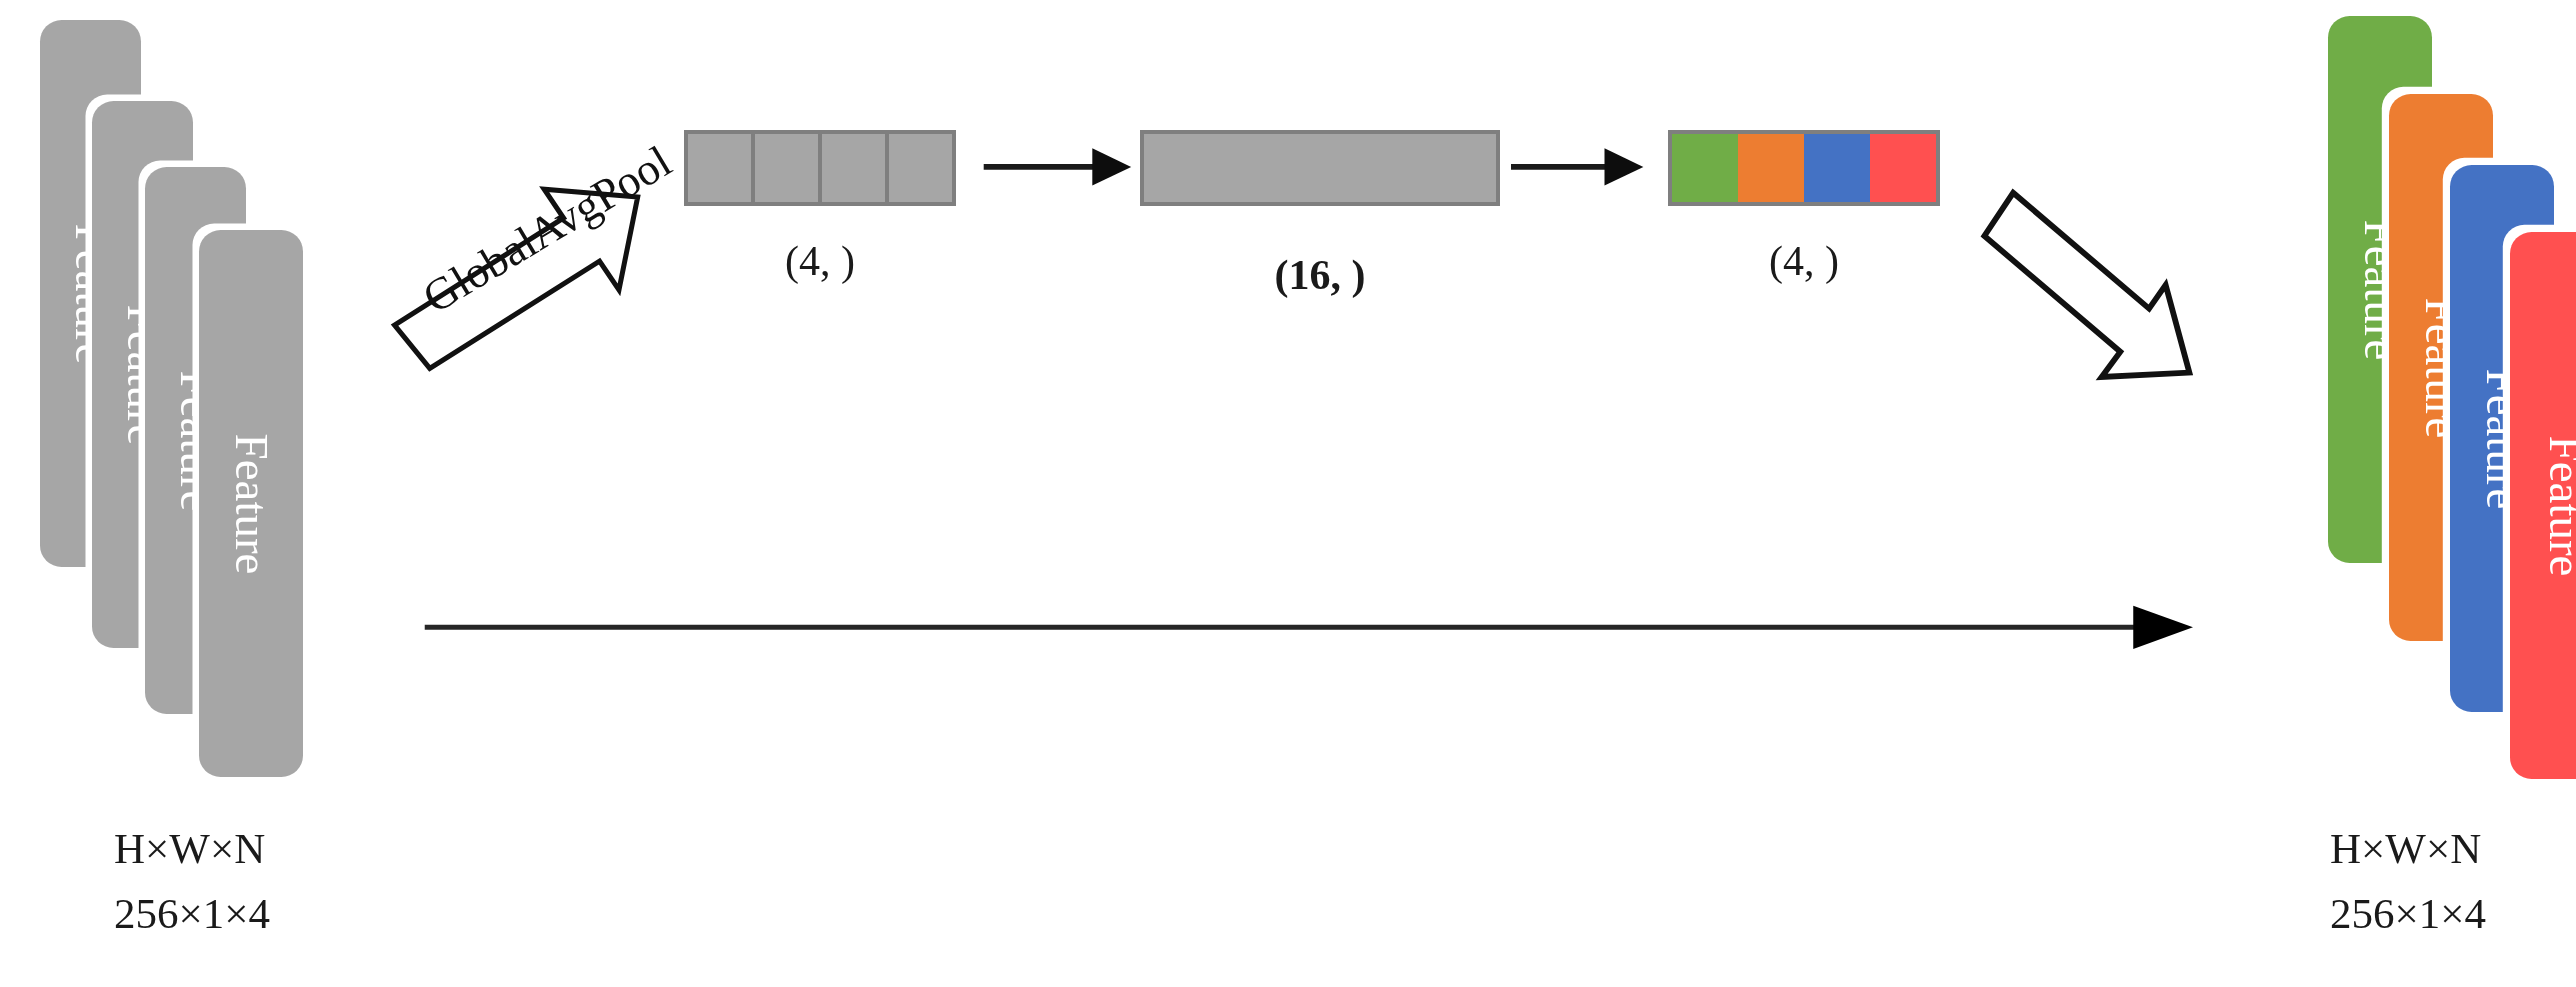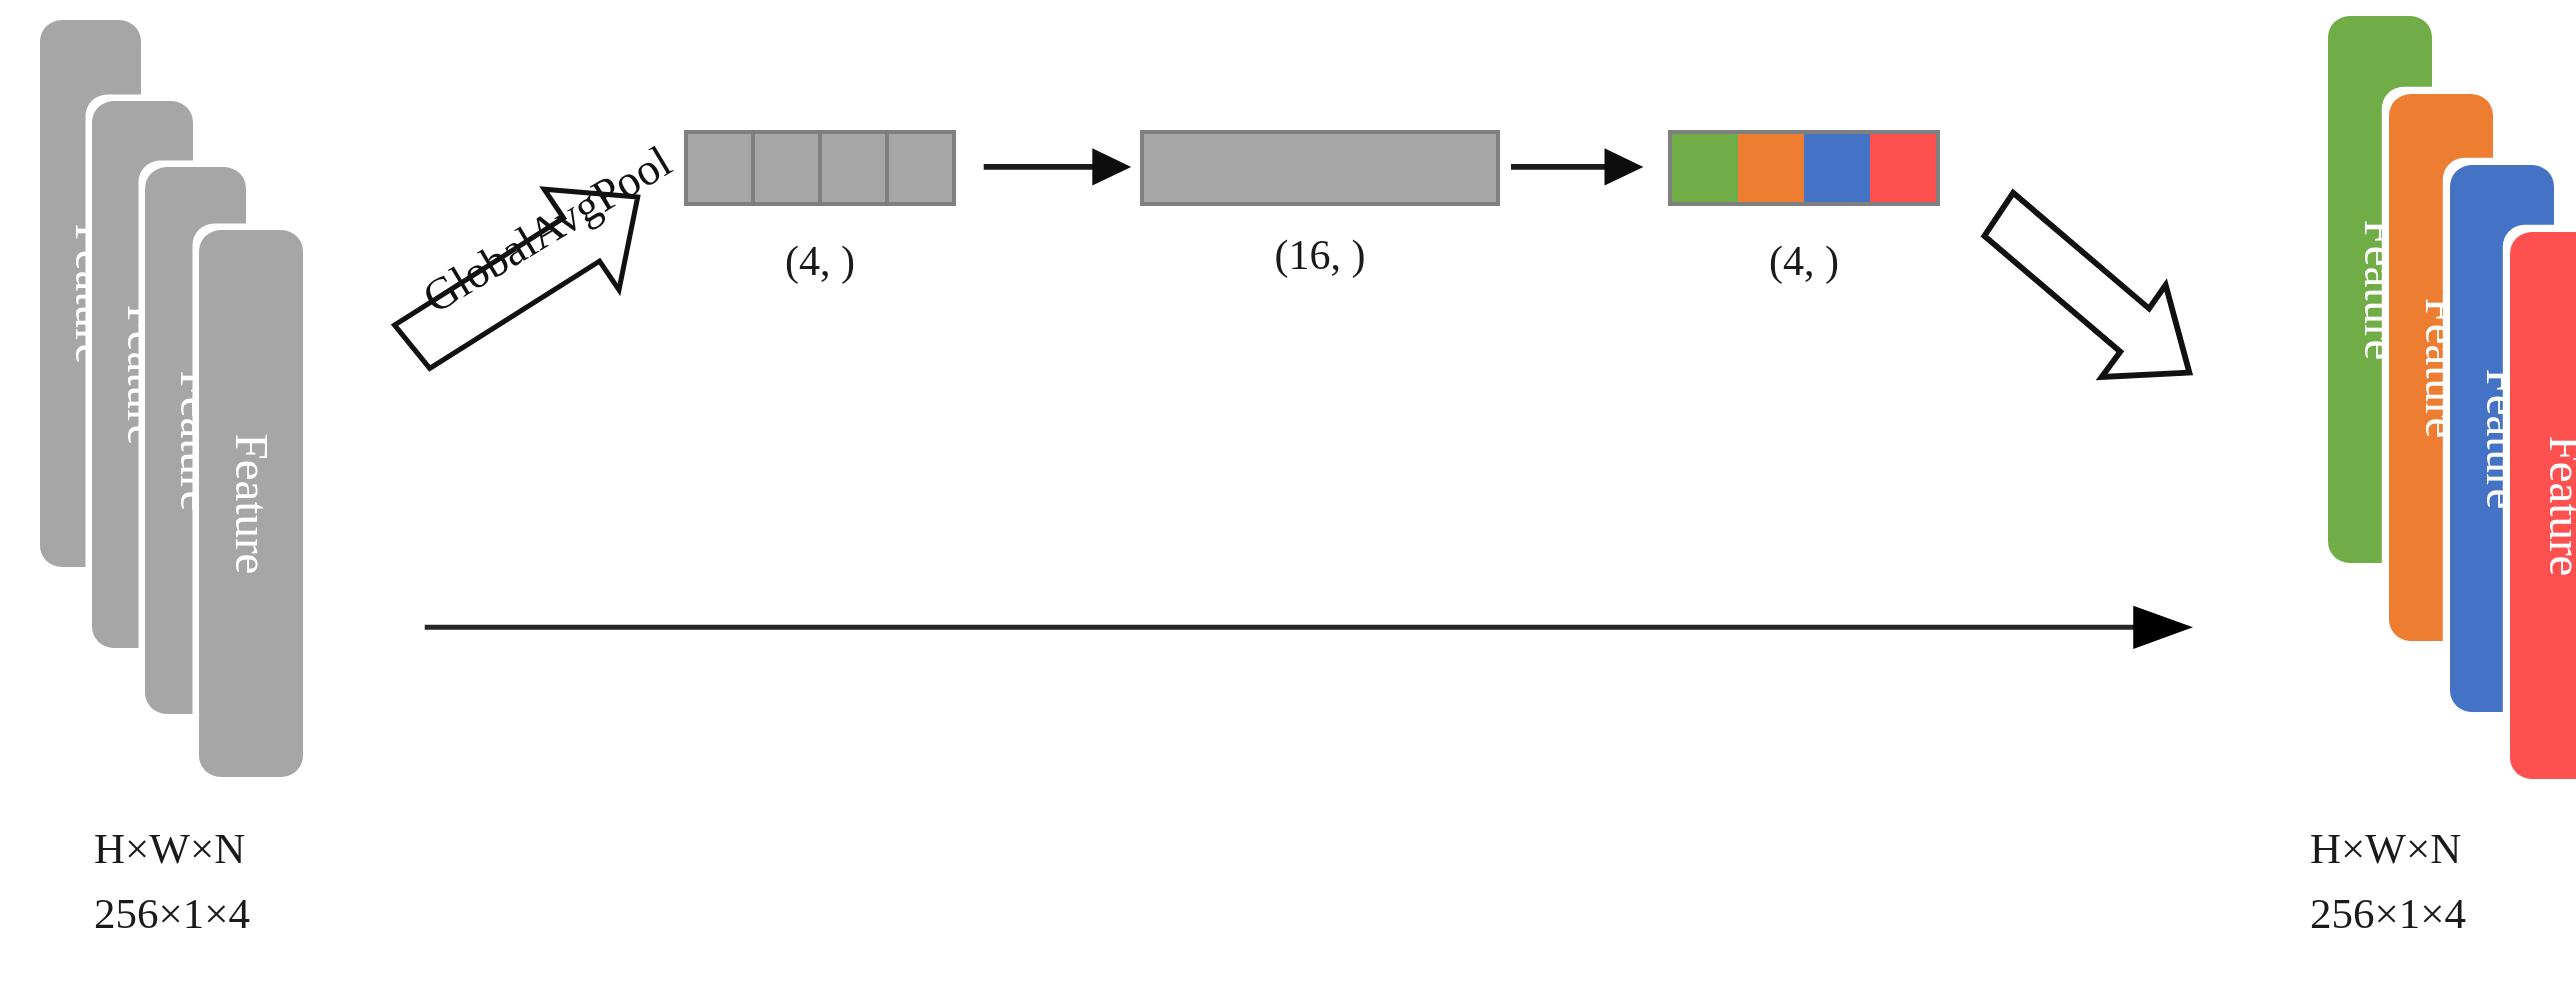--- a/index.html
+++ b/index.html
@@ -41,20 +41,21 @@
 
   
   .dim-caption {
     position: absolute;
     font-family: "Liberation Serif", "DejaVu Serif", serif;
     font-size: 43px;
     color: #1a1a1a;
     white-space: nowrap;
     line-height: 1.35;
     text-align: left;
+    margin-left: 20px;
   }
 
   
   .vec-block {
     position: absolute;
     display: flex;
     box-sizing: border-box;
     border: 4.3px solid #7f7f7f;
     background: #a6a6a6;
   }
@@ -156,21 +157,21 @@
     <div class="vec-cell"></div>
     <div class="vec-cell"></div>
     <div class="vec-cell"></div>
     <div class="vec-cell"></div>
   </div>
   <div class="shape-label" style="left:684px; top:237px; width:272px;">(4, )</div>
 
   <div class="vec-block" style="left:1140px; top:130px; width:360px; height:76px;">
     <div class="vec-cell"></div>
   </div>
-  <div class="shape-label" style="left:1140px; top:231px; width:360px;">(16, )</div>
+  <div class="shape-label" style="left:1140px; top:251px; width:360px;font-weight:bold;">(16, )</div>
 
   <div class="vec-block colored" style="left:1668px; top:130px; width:272px; height:76px;">
     <div class="vec-cell" style="background:#70ad47;"></div>
     <div class="vec-cell" style="background:#ed7d31;"></div>
     <div class="vec-cell" style="background:#4472c4;"></div>
     <div class="vec-cell" style="background:#ff5050;"></div>
   </div>
   <div class="shape-label" style="left:1668px; top:237px; width:272px;">(4, )</div>
 
   <div class="stack" style="left:2216px; top:0px; width:360px; height:792px;">

